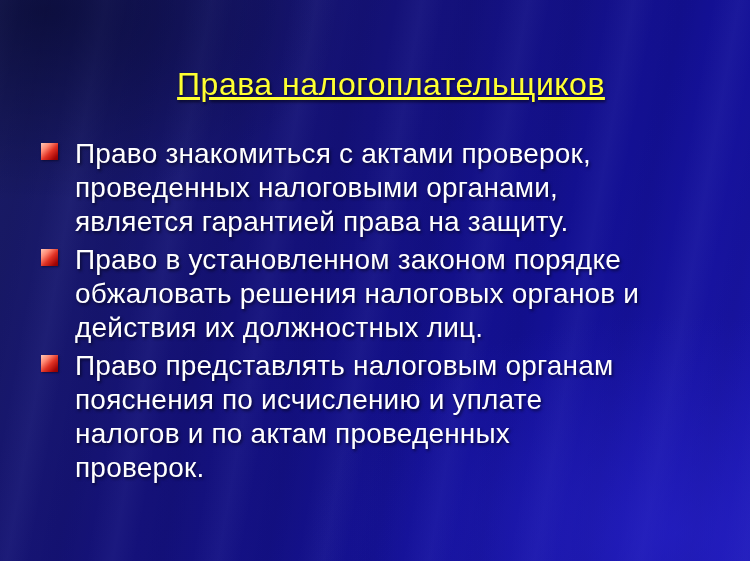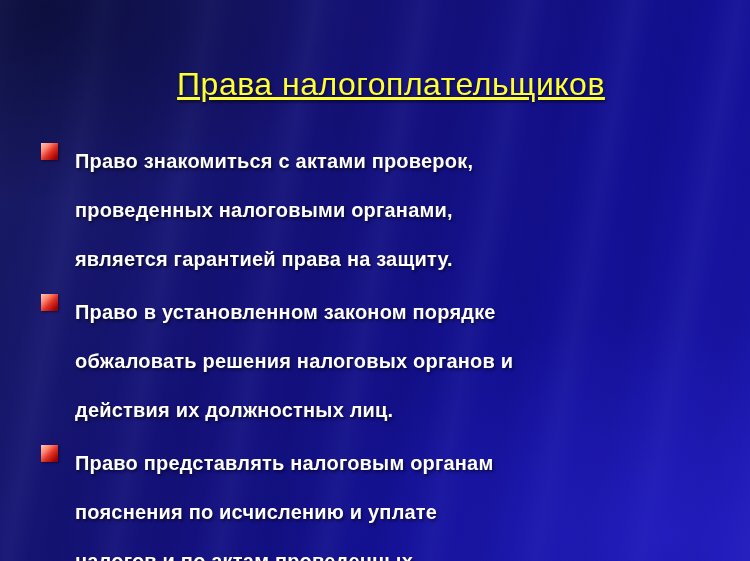--- a/index.html
+++ b/index.html
@@ -51,23 +51,23 @@
   .marker {
     flex: 0 0 auto;
     width: 17px;
     height: 17px;
     margin: 6px 17px 0 0;
     background: linear-gradient(135deg, #ffc9b8 0%, #ff8a74 28%, #e03224 55%, #a30505 85%, #8c0000 100%);
     box-shadow: 1px 1px 2px rgba(0, 0, 20, 0.5);
   }
   .bullet-text {
     color: #ffffff;
-    font-weight: 700;
-    font-size: 20px;
-    line-height: 49px;
+    font-weight: 400;
+    font-size: 28px;
+    line-height: 34px;
     white-space: pre-line;
     letter-spacing: 0.2px;
     text-shadow: 1.5px 2px 3px rgba(0, 0, 15, 0.6);
   }
 </style>
 </head>
 <body>
 
 <div class="slide">
   <h1 class="title" style="color: rgb(254, 255, 49);">Права налогоплательщиков</h1>

